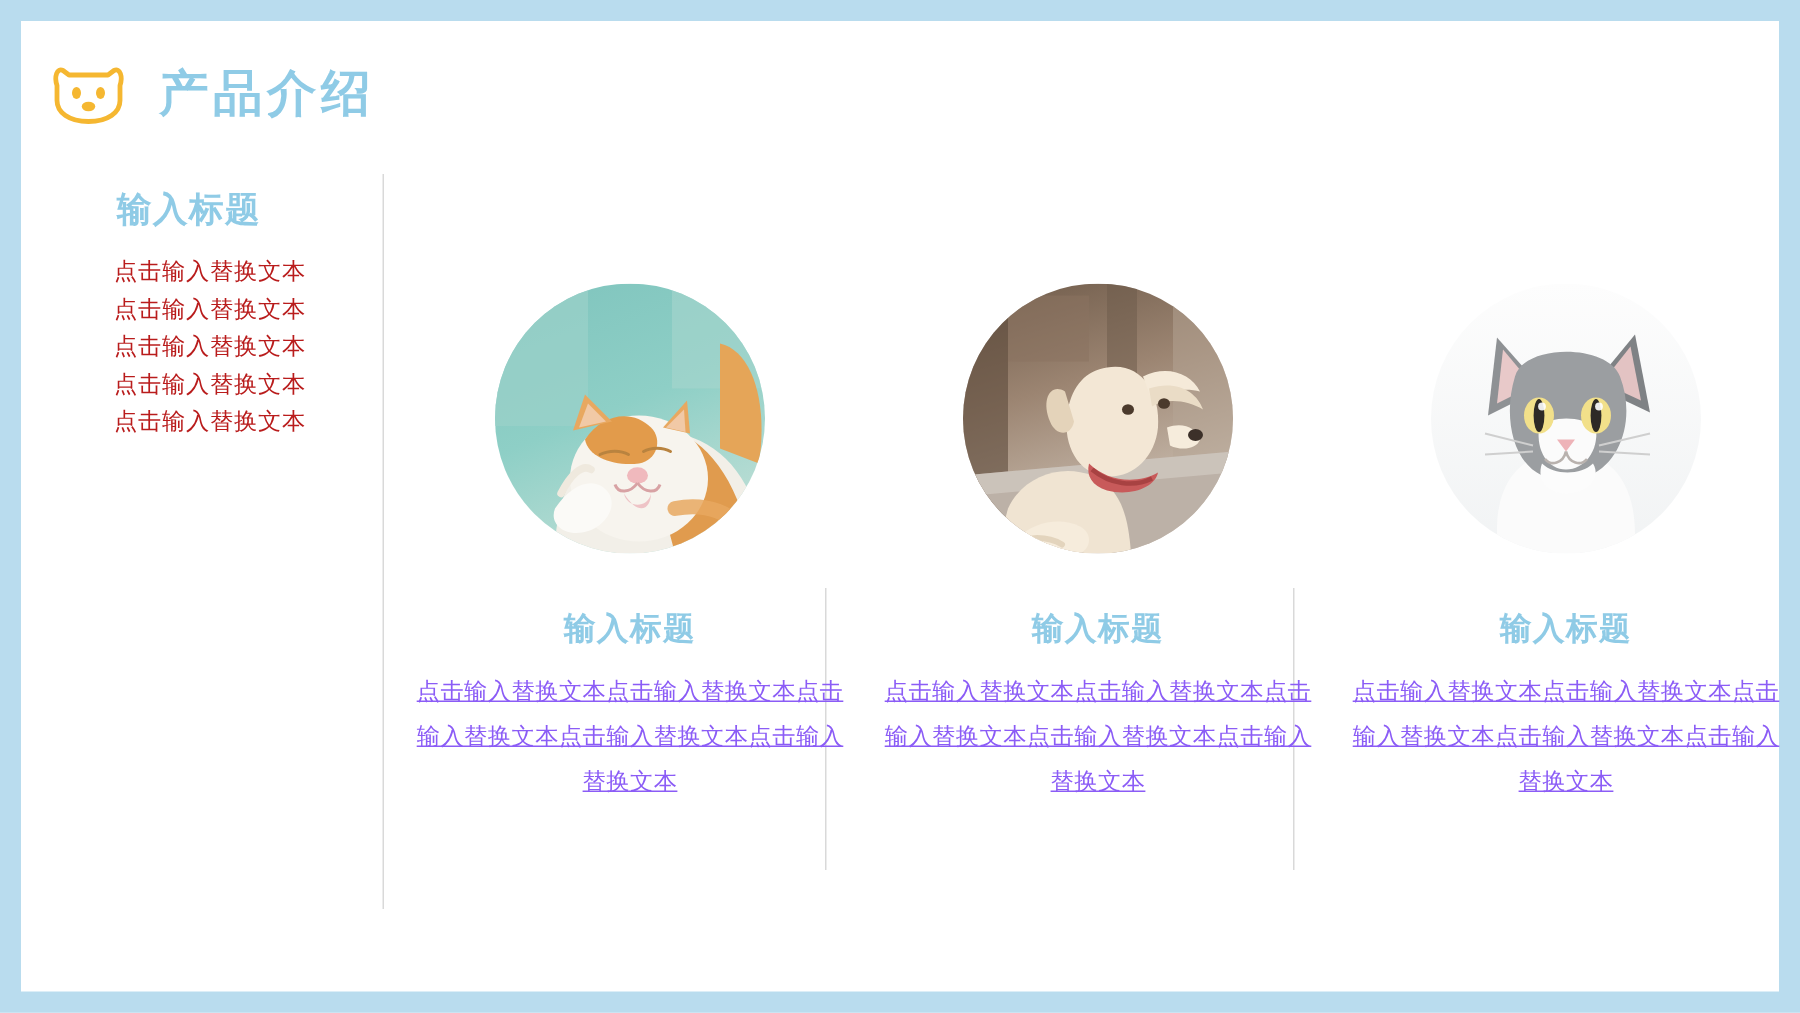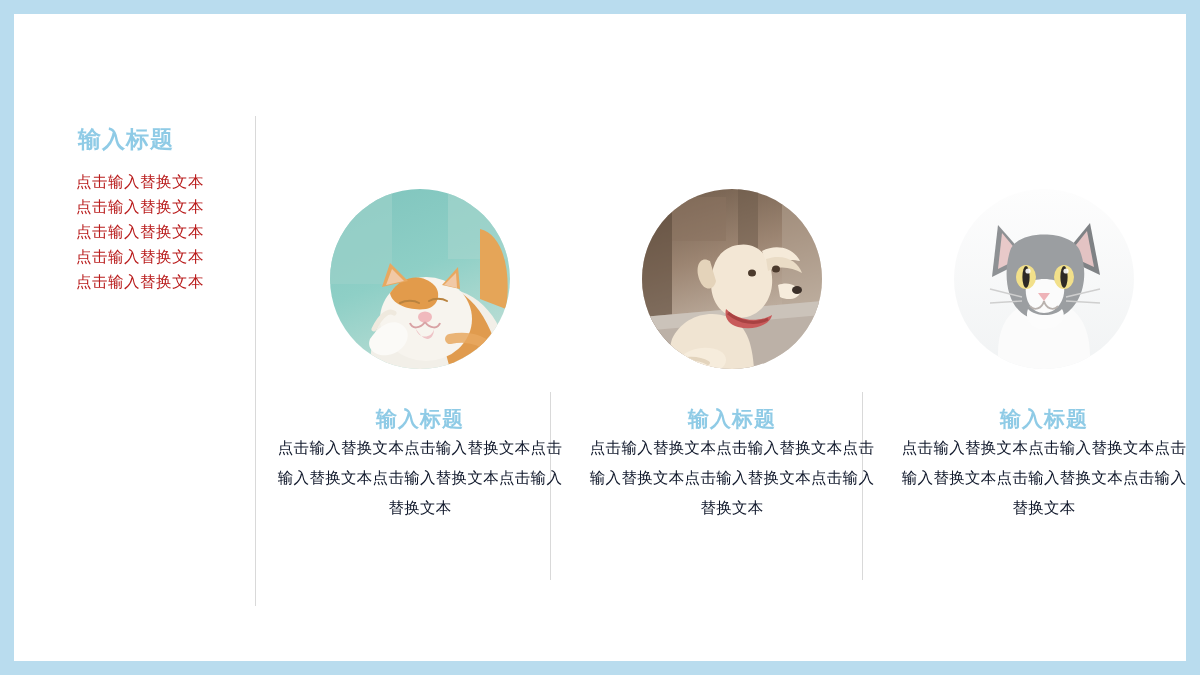--- a/index.html
+++ b/index.html
@@ -125,34 +125,48 @@
   }
   .photo svg { display: block; }
   .card-title {
     margin-top: 36px;
     font-size: 21px;
     font-weight: bold;
     color: #8fcbe6;
     letter-spacing: 1px;
   }
   .card-body {
-    margin-top: 0;
+    margin-top: 14px;
     font-size: 15.5px;
-    color: #0f172a;
+    color: #8b5cf6;
     line-height: 30px;
     letter-spacing: 0.3px;
     padding: 0 6px;
+    text-decoration: underline;
   }
 </style>
 </head>
 <body>
 
 <div class="slide">
   <div class="inner-card">
 
+    <div class="header">
+      <div class="logo">
+        <svg width="54" height="54" viewBox="0 0 54 54">
+          <g fill="none" stroke="#f5b731" stroke-width="3.2" stroke-linejoin="round" stroke-linecap="round">
+            <path d="M10 14 C6 12, 4 18, 6 24 L6 34 C6 42, 14 48, 27 48 C40 48, 48 42, 48 34 L48 24 C50 18, 48 12, 44 14 L40 17 L14 17 Z"></path>
+          </g>
+          <ellipse cx="19" cy="29" rx="3" ry="4" fill="#f5b731"></ellipse>
+          <ellipse cx="35" cy="29" rx="3" ry="4" fill="#f5b731"></ellipse>
+          <ellipse cx="27" cy="38" rx="4.5" ry="3.2" fill="#f5b731"></ellipse>
+        </svg>
+      </div>
+      <div class="page-title">产品介绍</div>
+    </div>
 
     <div class="v-divider v-div-main"></div>
     <div class="v-divider v-div-1"></div>
     <div class="v-divider v-div-2"></div>
 
     <div class="left-col">
       <div class="left-title">输入标题</div>
       <div class="left-lines">
         <div>点击输入替换文本</div>
         <div>点击输入替换文本</div>

